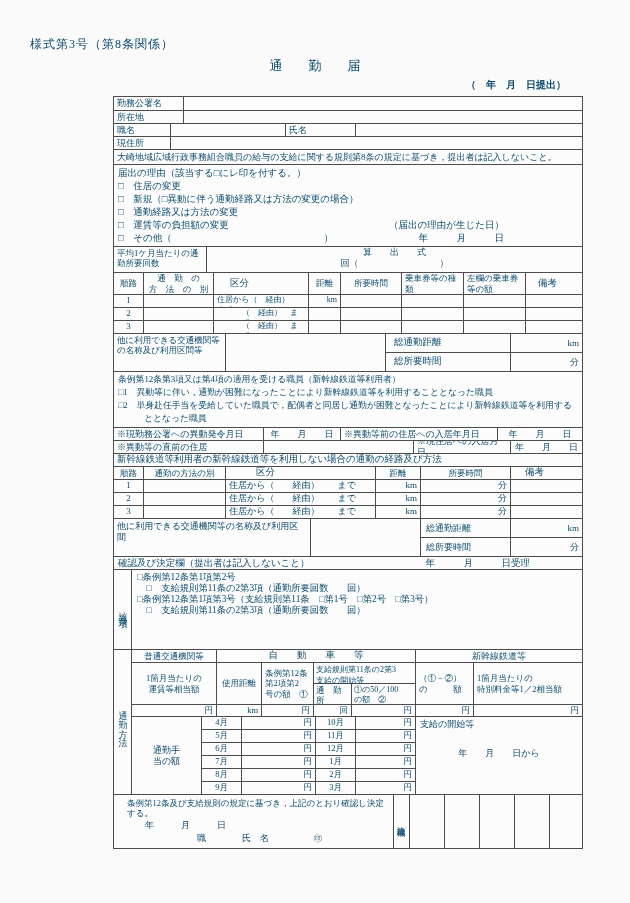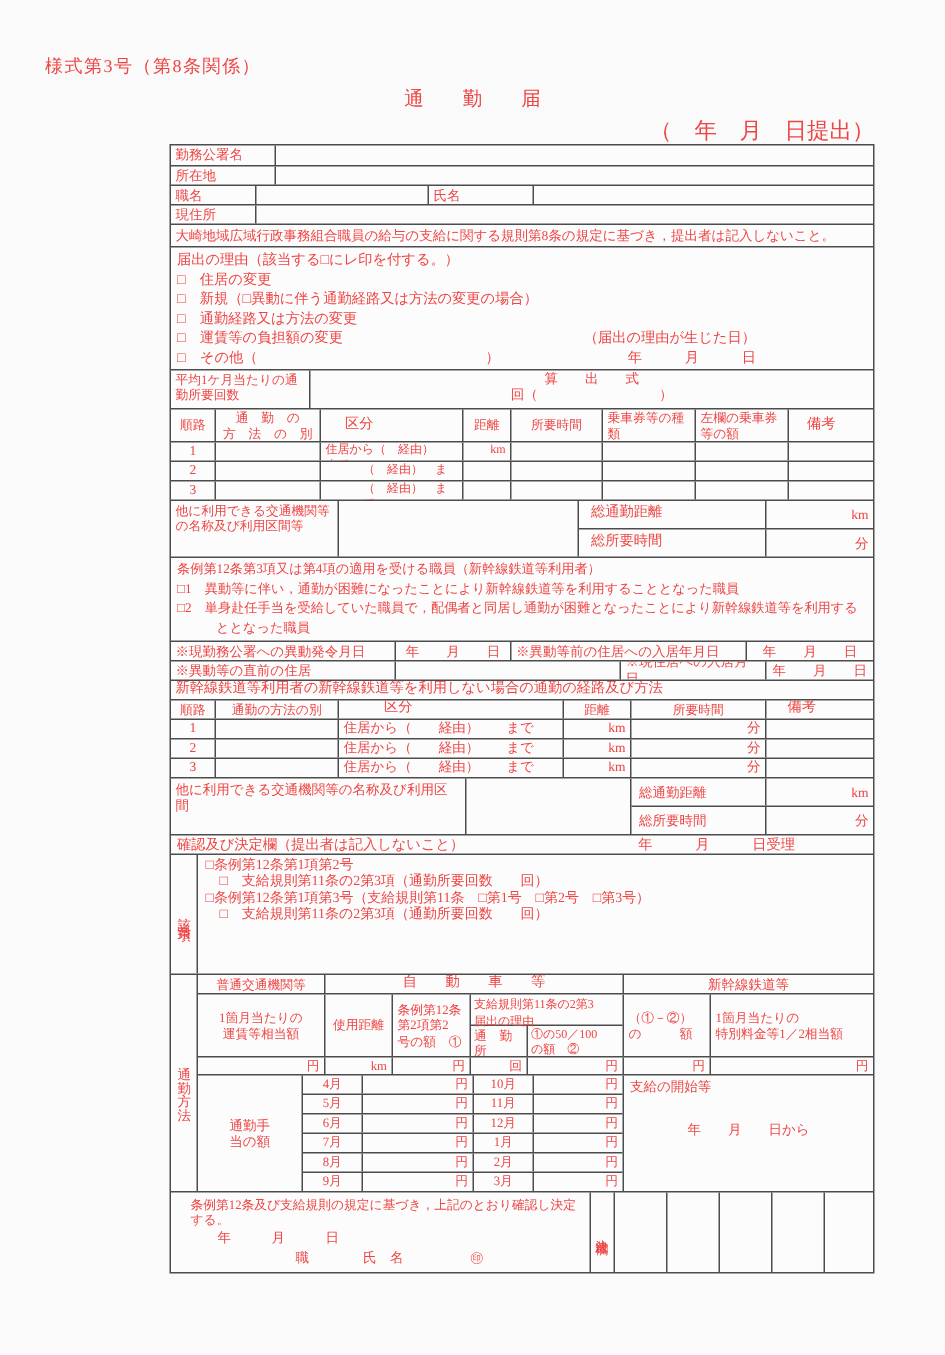--- a/index.html
+++ b/index.html
@@ -1,21 +1,21 @@
 <!DOCTYPE html>
 <html><head>
 <meta charset="utf-8">
 <style>
   * { box-sizing: border-box; margin: 0; padding: 0; }
   html,body { background:#f7f8f7; }
   .page { position:relative; width:630px; height:903px; background:#f9faf9;
-          font-family:"Liberation Serif","DejaVu Serif",serif; color:#ef4444; }
+          font-family:"Liberation Serif","DejaVu Serif",serif; color:#0c4a6e; }
   .form-no { position:absolute; left:30px; top:36px; font-size:12px; letter-spacing:1px; }
   .doc-title { position:absolute; left:0; top:57px; width:630px; text-align:center; font-size:13px; }
-  .submit-note { position:absolute; right:47px; top:78px; font-size:15px; }
+  .submit-note { position:absolute; right:64px; top:78px; font-size:10px;font-weight:bold; }
   .form { position:absolute; left:113px; top:96px; width:470px; border:1px solid #4c4c4c; background:#fbfcfb; }
   .row { display:flex; }
   .c { flex-shrink:0; overflow:hidden; padding:0 3px; line-height:1.2; }
   .fx { flex:1 1 auto; min-width:0; overflow:hidden; padding:0 3px; line-height:1.2; }
   .br { border-right:1px solid #4c4c4c; }
   .bb { border-bottom:1px solid #4c4c4c; }
   .cen { text-align:center; } .rt { text-align:right; }
   .vc { display:flex; align-items:center; }
   .vcc { display:flex; align-items:center; justify-content:center; text-align:center; }
   .just { text-align:justify; text-align-last:justify; }
@@ -238,21 +238,21 @@
         </div>
         <div class="row bb" style="height:42px">
           <div class="c br f85 vcc pl" style="width:85px">1箇月当たりの
 運賃等相当額</div>
           <div class="c br f85 vcc" style="width:45px">使用距離</div>
           <div class="c br f85 vc pl" style="width:52px">条例第12条
 第2項第2
 号の額　①</div>
           <div style="width:102px; flex-shrink:0" class="br">
             <div class="bb f8 pl" style="height:21px; padding:1px 2px">支給規則第11条の2第3
-届出の理由</div>
+支給の開始等</div>
             <div class="row" style="height:20px">
               <div class="c br f85 pl" style="width:38px; padding:1px 2px">通　勤　所
 要回数</div>
               <div class="fx f8 pl" style="padding:1px 2px">①の50／100
 の額　②</div>
             </div>
           </div>
           <div class="c br f85 vc pl" style="width:58px">（①－②）
 の　　　額</div>
           <div class="fx f85 vc pl">1箇月当たりの

